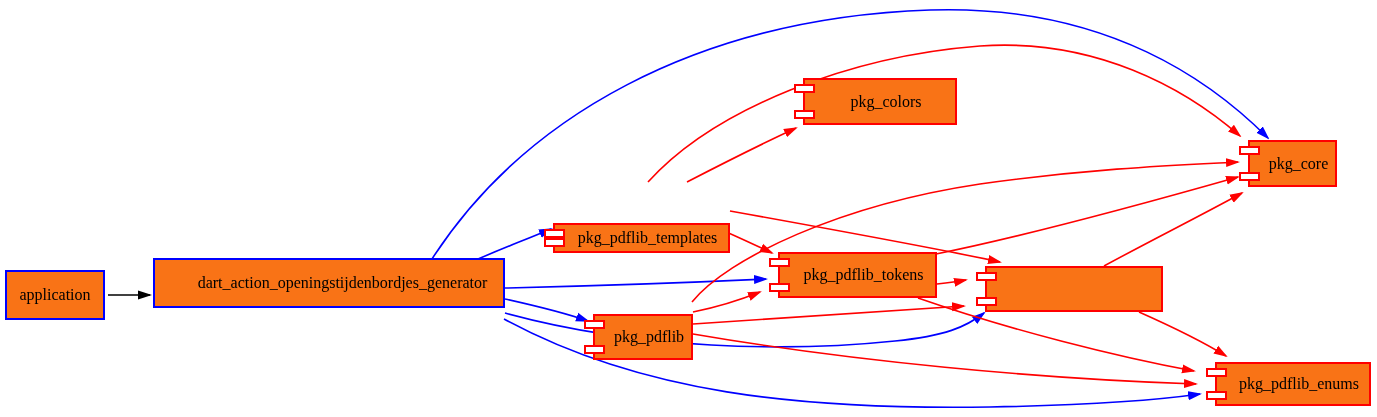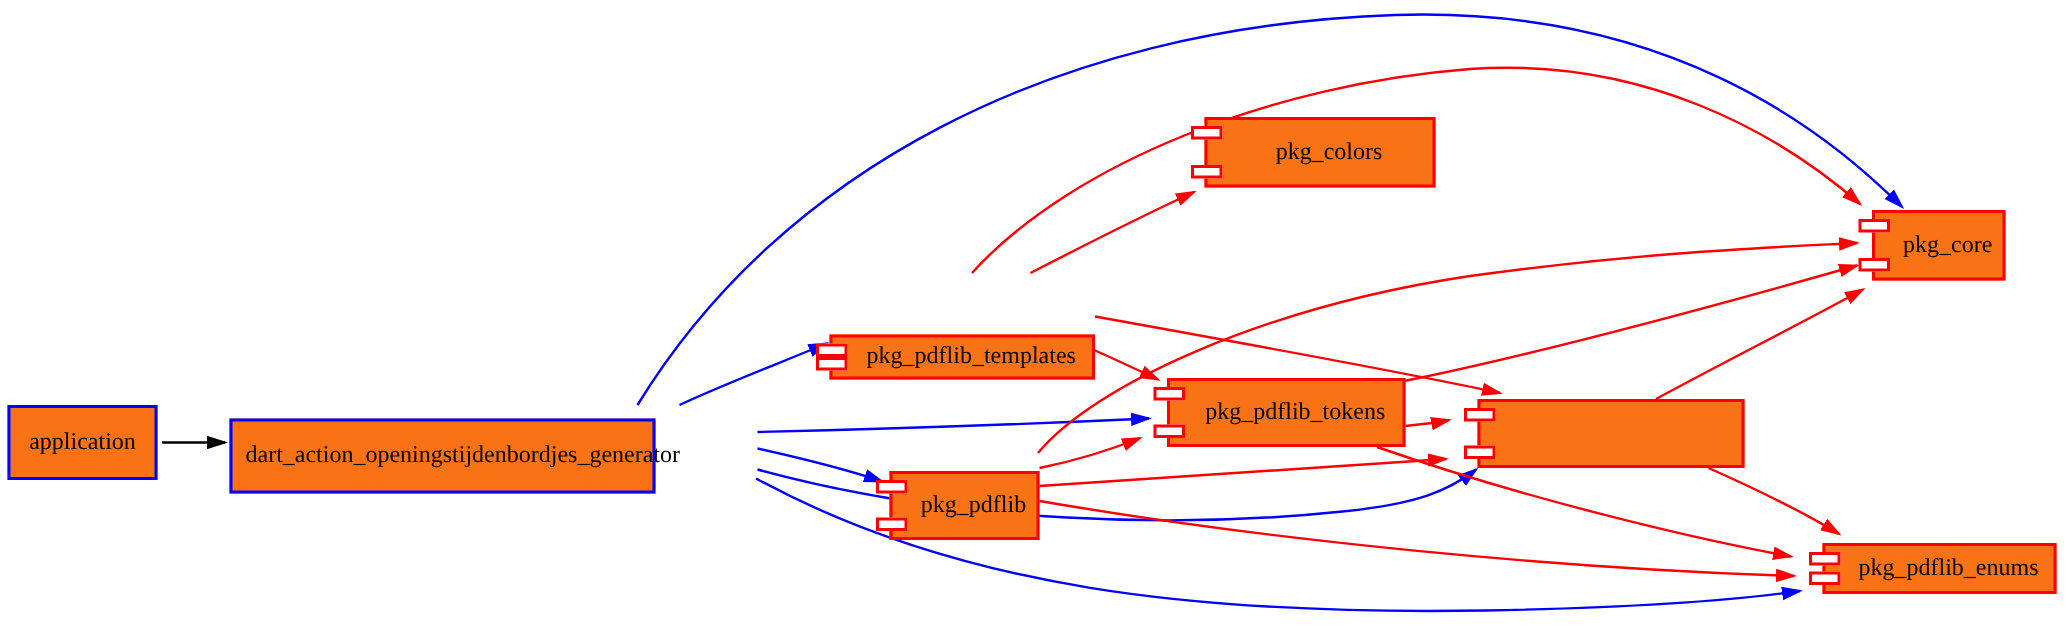--- a/index.html
+++ b/index.html
@@ -67,21 +67,21 @@
         <path d="M 693,324 C 790,318 880,311 964,306" fill="none" stroke="#ff0000" stroke-width="1.6" marker-end="url(#arrow-ff0000)"></path>
         <path d="M 693,334 C 850,361 1040,379 1196,384" fill="none" stroke="#ff0000" stroke-width="1.6" marker-end="url(#arrow-ff0000)"></path>
         <path d="M 1104,266 C 1150,241 1200,216 1242,193" fill="none" stroke="#ff0000" stroke-width="1.6" marker-end="url(#arrow-ff0000)"></path>
         <path d="M 1139,312 C 1175,328 1205,343 1226,356" fill="none" stroke="#ff0000" stroke-width="1.6" marker-end="url(#arrow-ff0000)"></path>
       </g>
   </svg>
   <div id="node-layer">
       <div class="node box" style="left: 5px; top: 270px; width: 100px; height: 50px; border-color: rgb(0, 0, 255);">
         <span class="label">application</span>
       </div>
-      <div class="node box" style="left: 153px; top: 279px; width: 284px; height: 50px; border-color: rgb(0, 0, 255); padding-left: 27px;">
+      <div class="node box" style="left: 153px; top: 258px; width: 352px; height: 50px; border-color: rgb(0, 0, 255); padding-left: 27px;">
         <span class="label">dart_action_openingstijdenbordjes_generator</span>
       </div>
       <div class="node component" style="left: 553px; top: 182px; width: 177px; height: 30px; border-color: rgb(255, 0, 0); margin-top: 41px;">
         <span class="tab top" style="border-color: rgb(255, 0, 0);"></span>
         <span class="tab bottom" style="border-color: rgb(255, 0, 0);"></span>
         <span class="label">pkg_pdflib_templates</span>
       </div>
       <div class="node component" style="left: 803px; top: 78px; width: 154px; height: 47px; border-color: rgb(255, 0, 0);">
         <span class="tab top" style="border-color: rgb(255, 0, 0);"></span>
         <span class="tab bottom" style="border-color: rgb(255, 0, 0);"></span>
@@ -99,19 +99,19 @@
       </div>
       <div class="node component" style="left: 985px; top: 266px; width: 178px; height: 46px; border-color: rgb(255, 0, 0);">
         <span class="tab top" style="border-color: rgb(255, 0, 0);"></span>
         <span class="tab bottom" style="border-color: rgb(255, 0, 0);"></span>
       </div>
       <div class="node component" style="left: 593px; top: 314px; width: 100px; height: 46px; border-color: rgb(255, 0, 0);">
         <span class="tab top" style="border-color: rgb(255, 0, 0);"></span>
         <span class="tab bottom" style="border-color: rgb(255, 0, 0);"></span>
         <span class="label">pkg_pdflib</span>
       </div>
-      <div class="node component" style="left: 1215px; top: 362px; width: 156px; height: 34px; border-color: rgb(255, 0, 0);">
+      <div class="node component" style="left: 1215px; top: 362px; width: 156px; height: 44px; border-color: rgb(255, 0, 0);">
         <span class="tab top" style="border-color: rgb(255, 0, 0);"></span>
         <span class="tab bottom" style="border-color: rgb(255, 0, 0);"></span>
         <span class="label">pkg_pdflib_enums</span>
       </div>
     </div>
 </div>
 
 </body></html>

